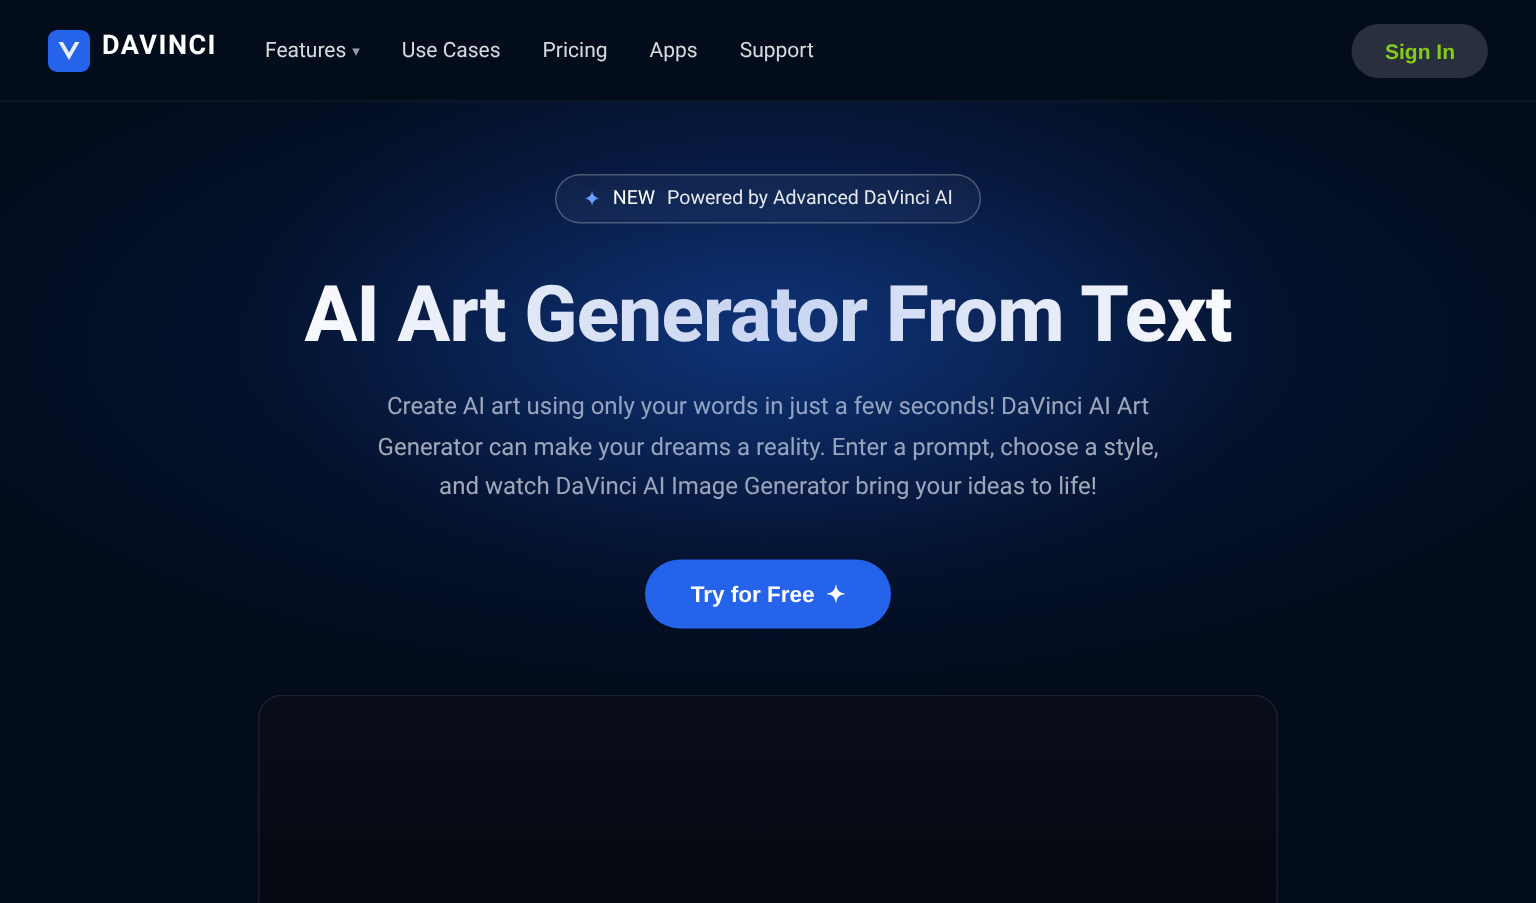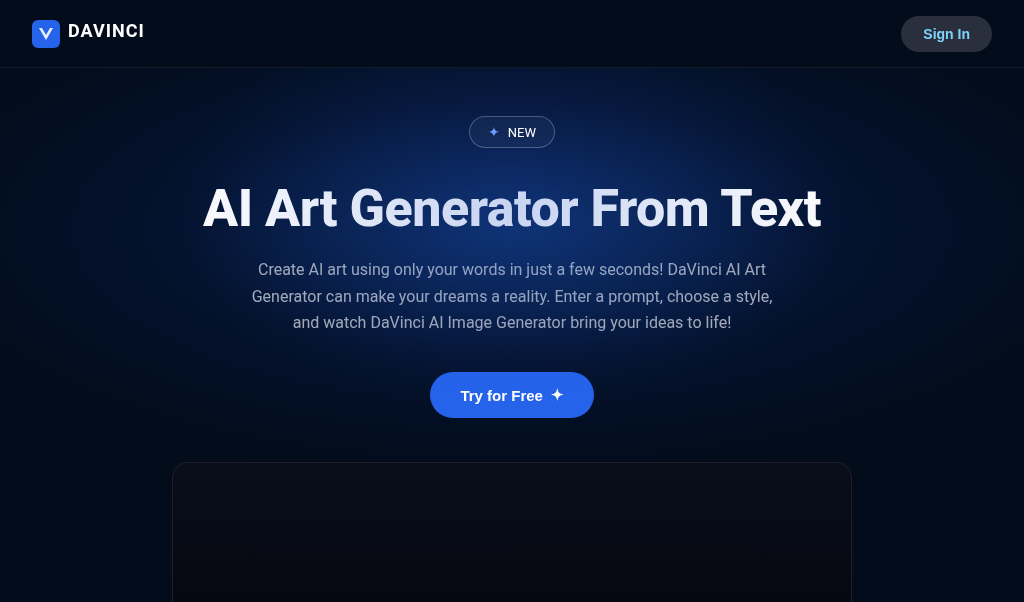--- a/index.html
+++ b/index.html
@@ -69,21 +69,21 @@
       gap: 4px;
     }
 
     .chevron-icon {
       font-size: 10px;
       opacity: 0.7;
     }
 
     .sign-in-btn {
       background: #2a2f3e;
-      color: #7dd3fc;
+      color: #84cc16;
       border: none;
       border-radius: 24px;
       padding: 10px 22px;
       font-size: 14px;
       font-weight: 600;
       cursor: pointer;
     }
 
     
     .hero {
@@ -203,29 +203,48 @@
   <div class="nav-left">
     <div class="logo">
       <svg class="logo-icon" viewBox="0 0 28 28" fill="none" xmlns="http://www.w3.org/2000/svg">
         <rect width="28" height="28" rx="6" fill="#2563eb"></rect>
         <path d="M7 8 L14 20 L21 8 Z" fill="white" opacity="0.9"></path>
         <path d="M10 8 L14 15 L18 8 Z" fill="#2563eb"></path>
       </svg>
       <span class="logo-text">DAVINCI</span>
     </div>
 
+    <div class="nav-links">
+      <a class="nav-link">
+        <span>Features</span>
+        <span class="chevron-icon">▾</span>
+      </a>
+      <a class="nav-link">
+        <span>Use Cases</span>
+      </a>
+      <a class="nav-link">
+        <span>Pricing</span>
+      </a>
+      <a class="nav-link">
+        <span>Apps</span>
+      </a>
+      <a class="nav-link">
+        <span>Support</span>
+      </a>
+    </div>
   </div>
 
   <button class="sign-in-btn">Sign In</button>
 </nav>
 
 <section class="hero">
   <div class="badge">
     <span class="badge-sparkle">✦</span>
     <span class="badge-new">NEW</span>
+    <span>Powered by Advanced DaVinci AI</span>
   </div>
 
   <h1 class="hero-title">AI Art Generator From Text</h1>
 
   <p class="hero-subtitle">Create AI art using only your words in just a few seconds! DaVinci AI Art Generator can make your dreams a reality. Enter a prompt, choose a style, and watch DaVinci AI Image Generator bring your ideas to life!</p>
 
   <button class="try-free-btn">
     <span>Try for Free</span>
     <span class="btn-sparkle">✦</span>
   </button>

